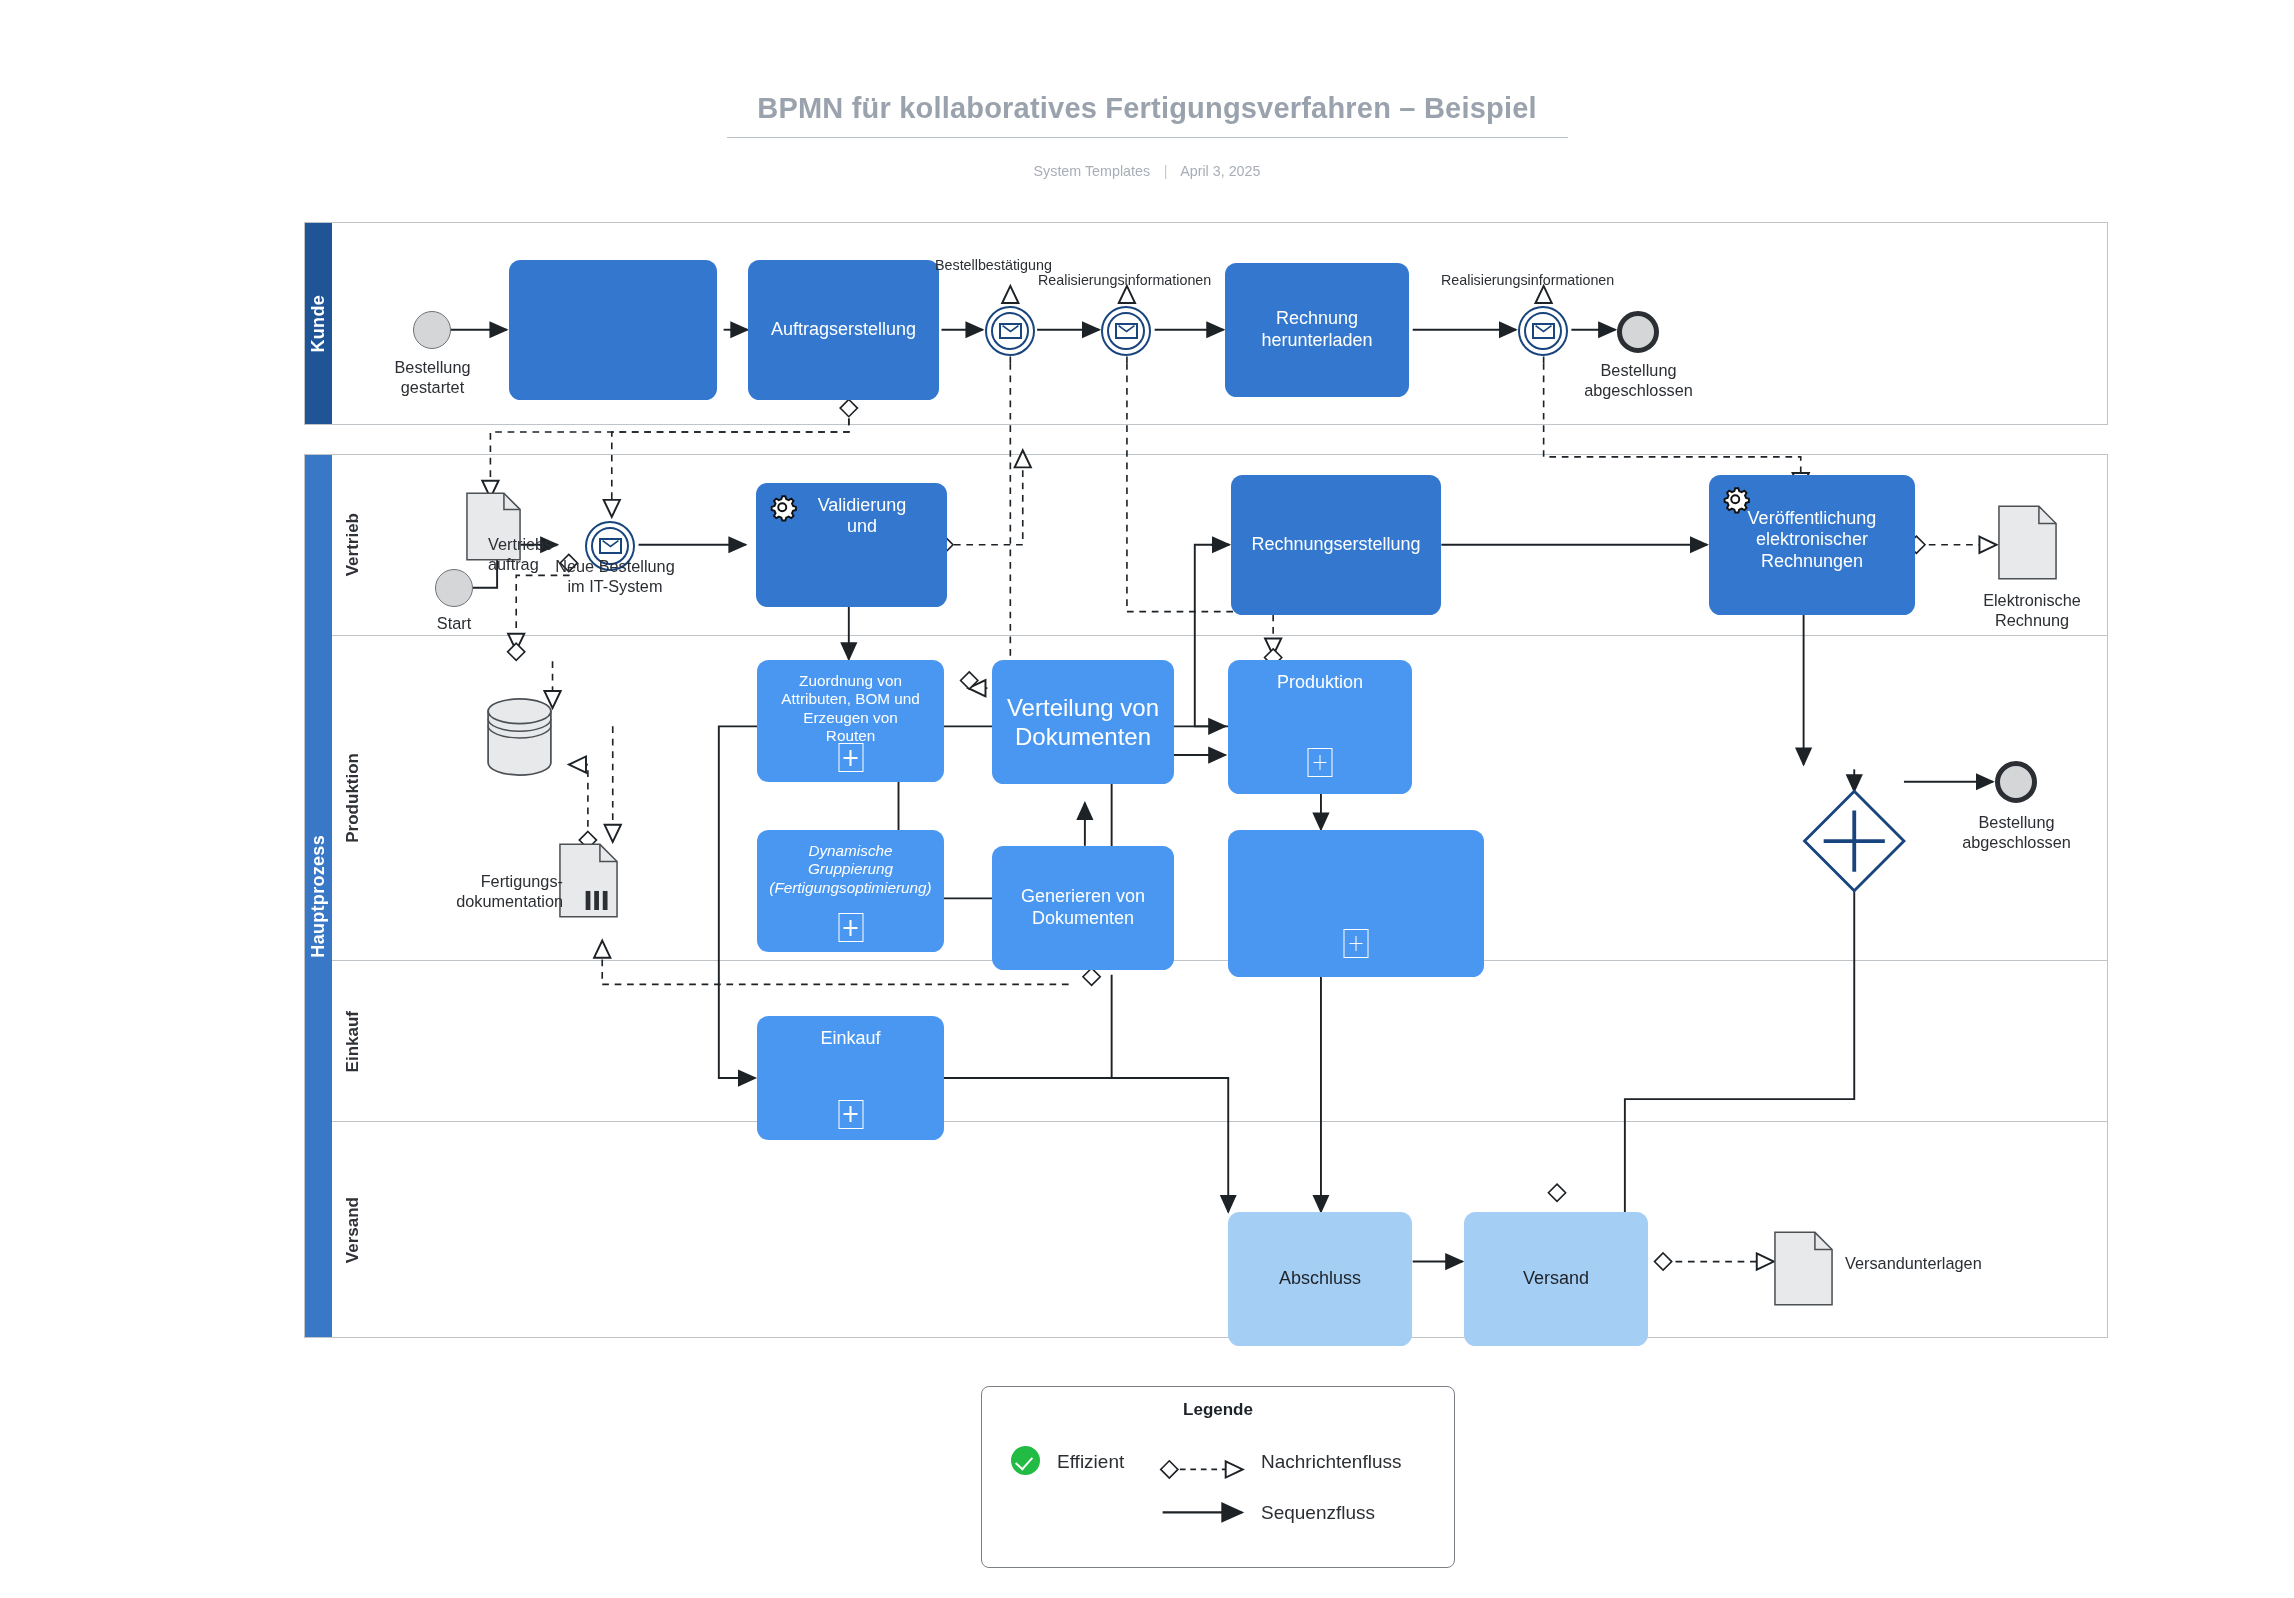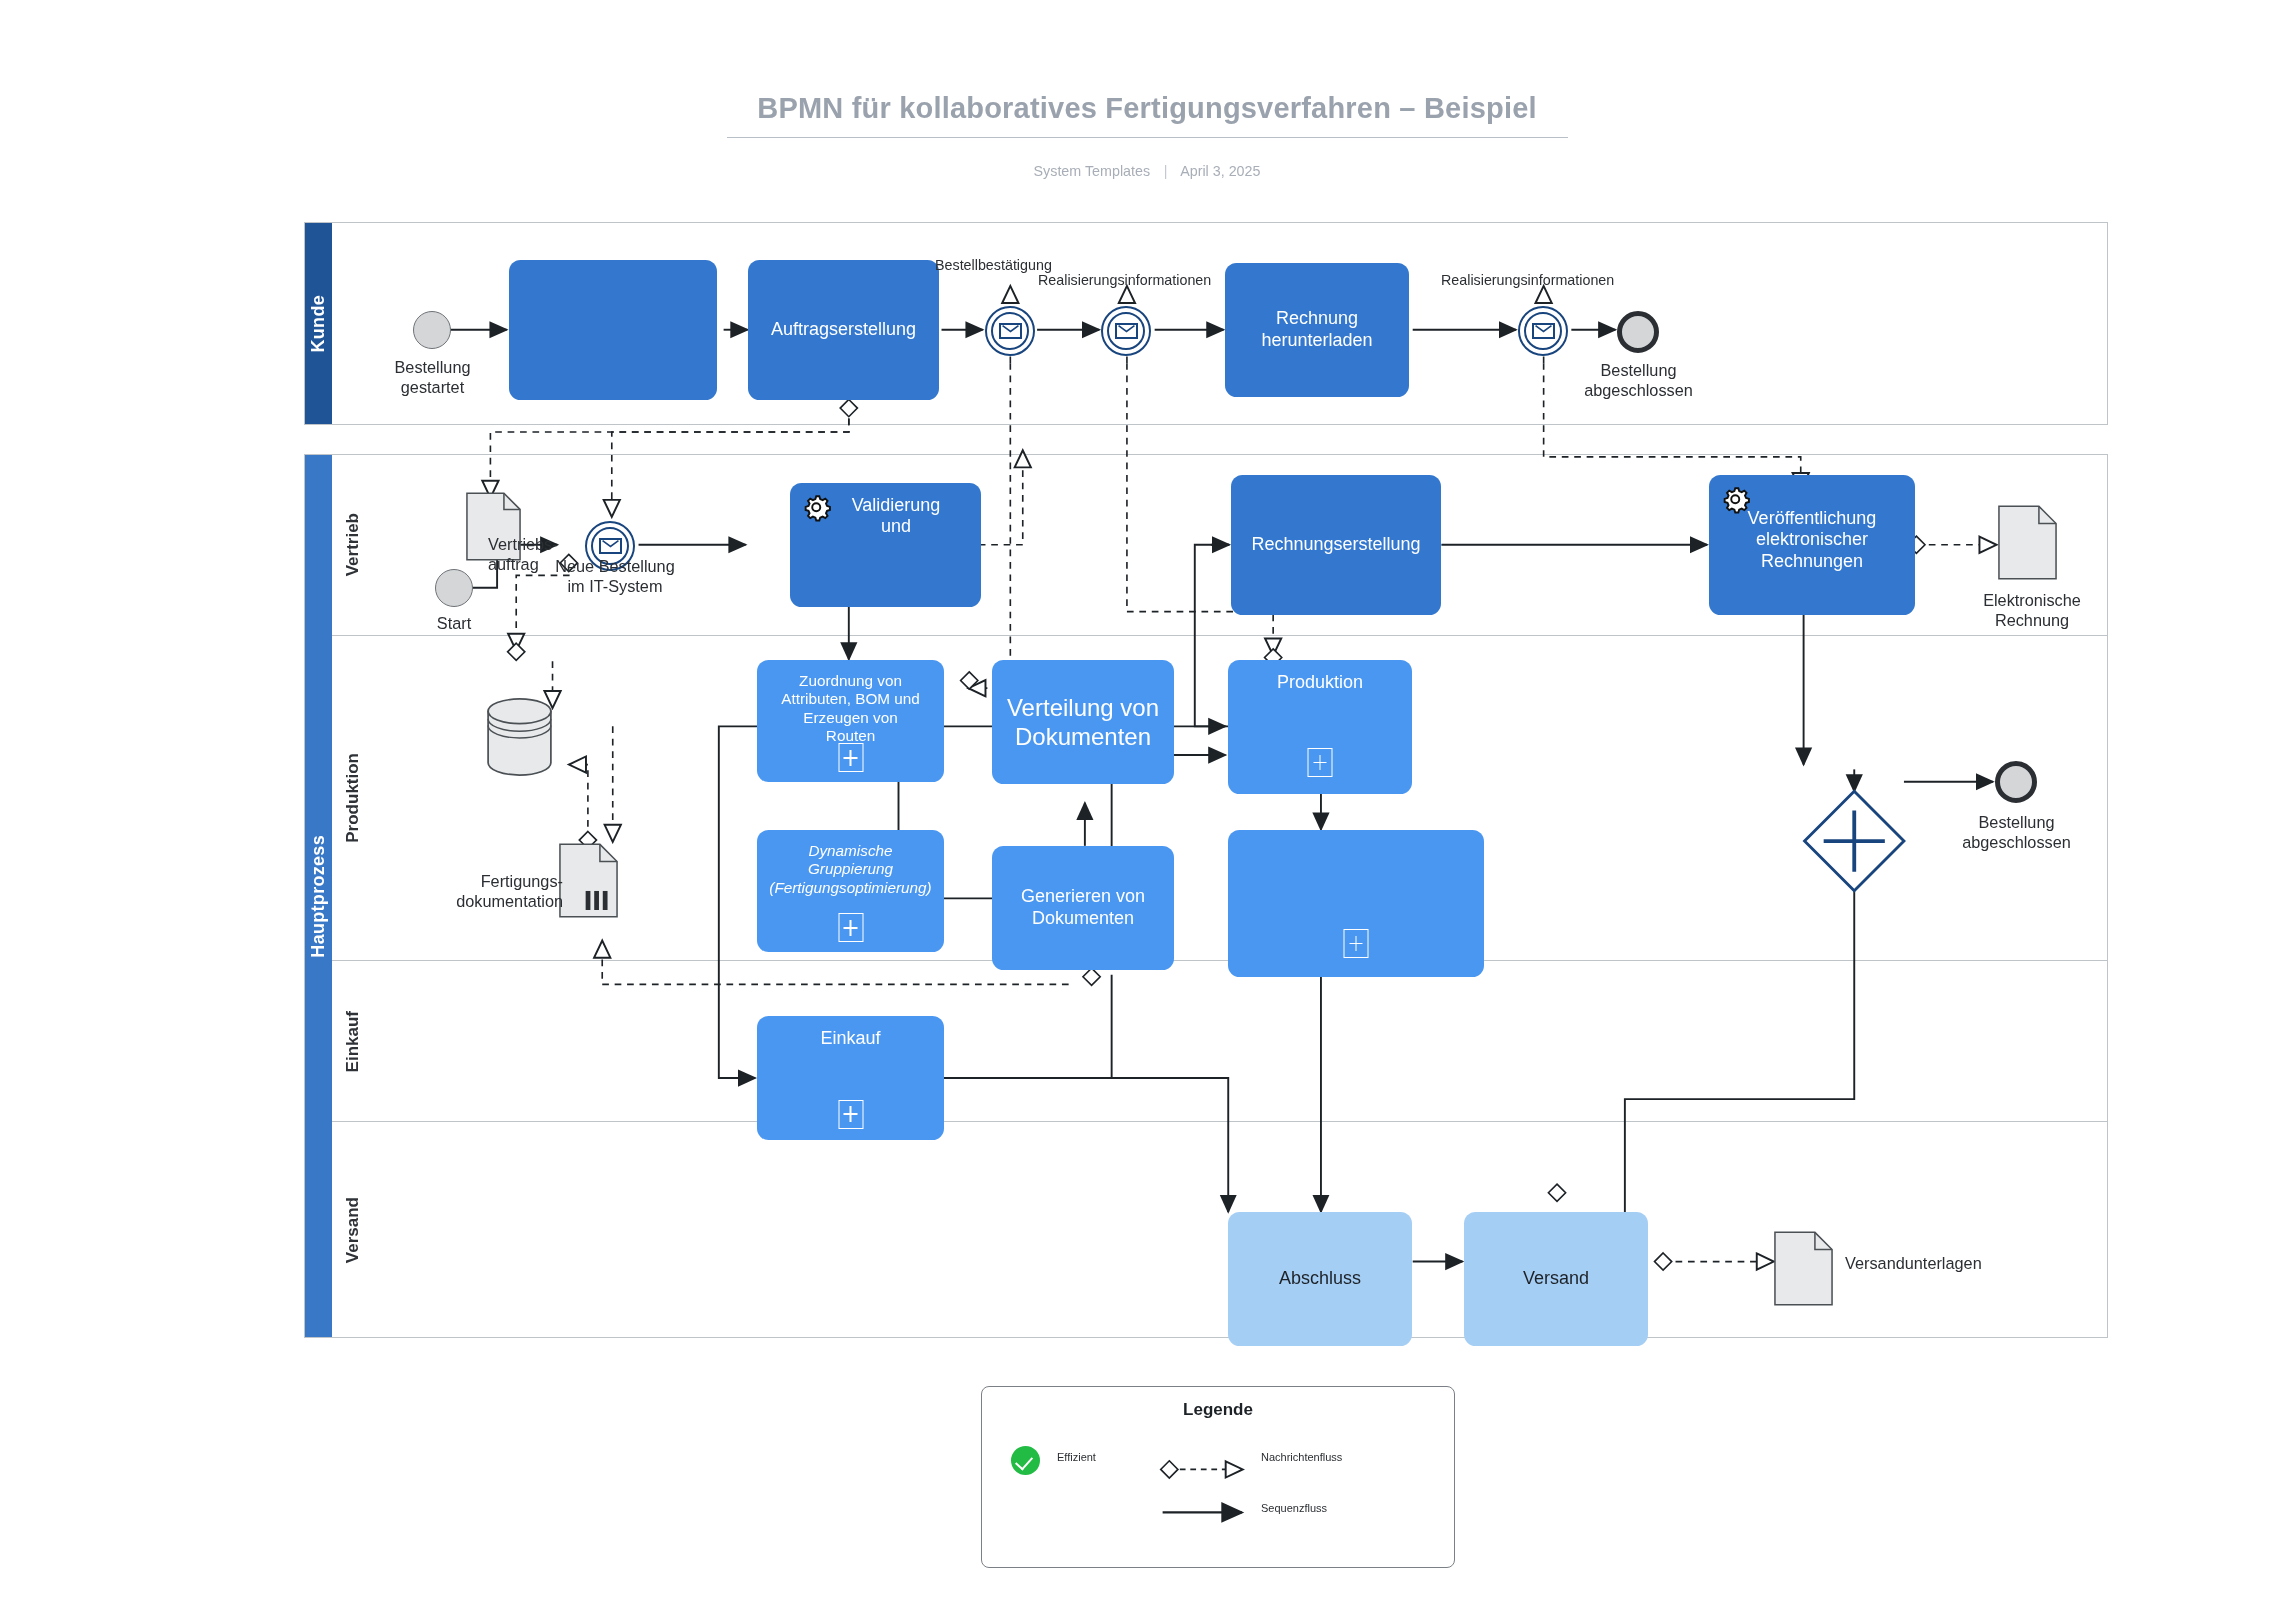--- a/index.html
+++ b/index.html
@@ -51,21 +51,21 @@
   .elabel{position:absolute;text-align:center;font-size:16.3px;color:#2b2f33;line-height:1.22;}
   .flowlabel{position:absolute;font-size:14.3px;color:#2b2f33;white-space:nowrap;}
 
   
   .doc{position:absolute;}
   .store{position:absolute;}
 
   
   #legend{position:absolute;box-sizing:border-box;border:1.4px solid #7b8086;border-radius:9.6px;background:#fff;}
   #legend-title{position:absolute;width:100%;text-align:center;top:13.4px;font-weight:bold;font-size:17px;color:#1d2227;}
-  .lg-text{position:absolute;font-size:11px;color:#2b2f33;white-space:nowrap;}
+  .lg-text{position:absolute;font-size:19px;color:#2b2f33;white-space:nowrap;}
   .check{position:absolute;width:29px;height:29px;border-radius:50%;background:#22bb44;}
   .check:after{content:"";position:absolute;left:7.6px;top:6.7px;width:7.6px;height:14.3px;border:2.9px solid #fff;border-top:0;border-left:0;transform:rotate(42deg);}
 </style>
 </head>
 <body>
 
 <div id="header">
   <div id="doc-title">BPMN für kollaboratives Fertigungsverfahren – Beispiel</div>
   <div id="title-rule"></div>
   <div id="doc-sub">
@@ -304,21 +304,21 @@
   <div class="inner"></div>
   <div class="env">
     <svg viewBox="0 0 24 17" width="100%" height="100%" style="position:absolute;left:0;top:0;">
           <path d="M1,1 L12,9 L23,1" fill="none" stroke="#19457e" stroke-width="2.2"></path>
         </svg>
   </div>
 </div>
 <div class="elabel" style="left:524px;top:557px;width:182px;white-space:pre-line;">Neue Bestellung
 im IT-System</div>
 
-<div class="task dark toplab" style="left:790px;top:483px;width:191px;height:124px;">
+<div class="task dark toplab" style="left:756px;top:483px;width:191px;height:124px;">
   <span class="gear">
     <svg viewBox="0 0 34 34" width="32.5" height="32.5">
           <path d="M17,5.5 l3.2,0 0.9,3.0 2.6,1.1 2.8,-1.6 2.3,2.3 -1.6,2.8 1.1,2.6 3.0,0.9 0,3.2 -3.0,0.9 -1.1,2.6 1.6,2.8 -2.3,2.3 -2.8,-1.6 -2.6,1.1 -0.9,3.0 -3.2,0 -0.9,-3.0 -2.6,-1.1 -2.8,1.6 -2.3,-2.3 1.6,-2.8 -1.1,-2.6 -3.0,-0.9 0,-3.2 3.0,-0.9 1.1,-2.6 -1.6,-2.8 2.3,-2.3 2.8,1.6 2.6,-1.1 z" fill="#fff" stroke="#111" stroke-width="2"></path>
           <circle cx="17" cy="17" r="4.2" fill="#fff" stroke="#111" stroke-width="2"></circle>
         </svg>
   </span>
   <span class="tlabel" style="white-space:pre-line;font-size:18px;padding-left:21px;">Validierung
 und</span>
 </div>
 

